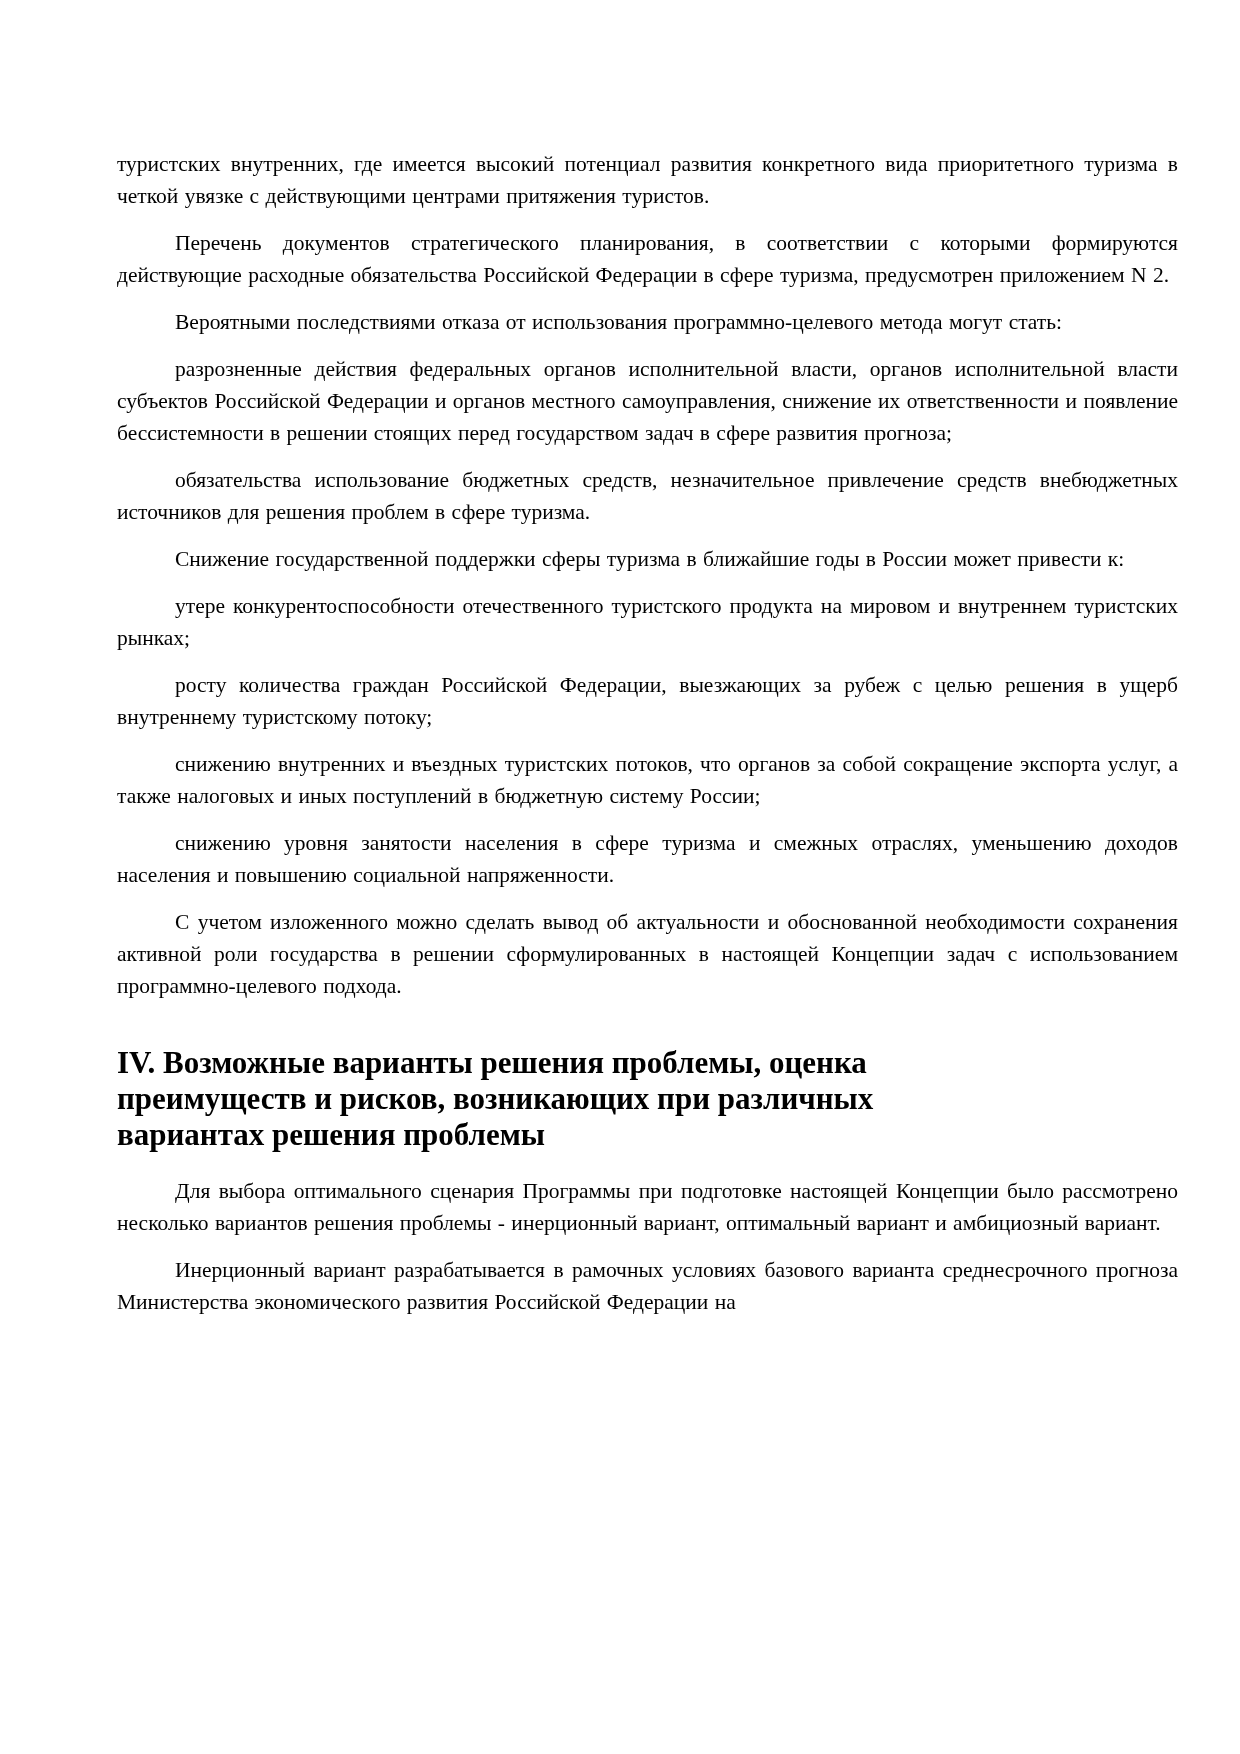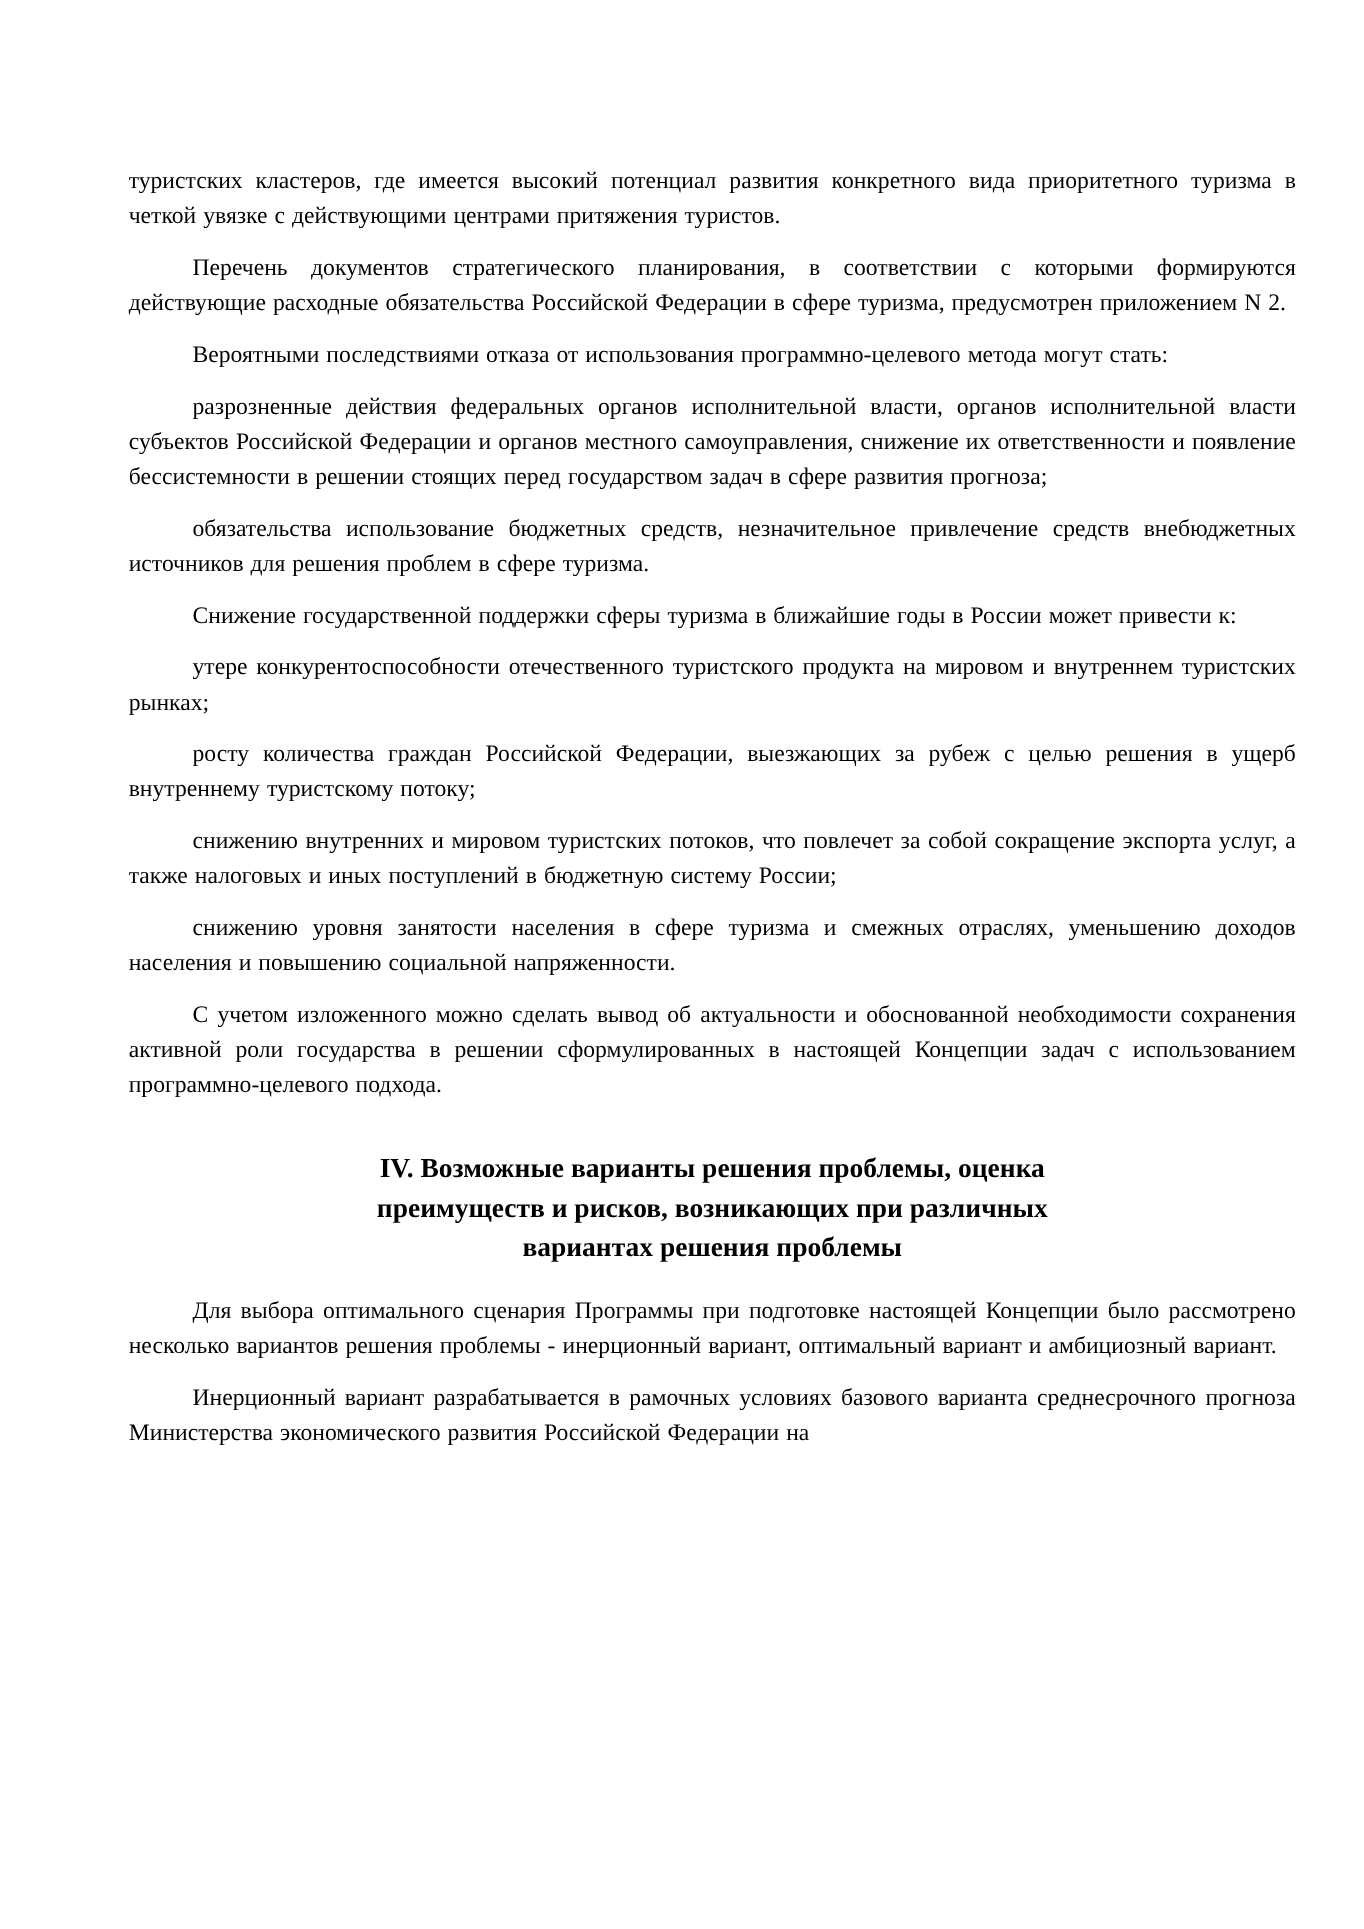--- a/index.html
+++ b/index.html
@@ -23,44 +23,44 @@
   .page p {
     margin: 0 0 15px 0;
     text-align: justify;
     text-indent: 58px;
     word-spacing: 1px;
   }
   .page p.no-indent {
     text-indent: 0;
   }
   h2.section-heading {
-    font-size: 25px;
+    font-size: 31px;
     line-height: 36px;
     font-weight: bold;
-    text-align: center;
+    text-align: left;
     margin: 43px 0 22px 0;
   }
   .heading-line {
     display: block;
   }
 </style>
 </head>
 <body>
 
 <div class="page">
 
-  <p class="no-indent">туристских кластеров, где имеется высокий потенциал развития конкретного вида приоритетного туризма в четкой увязке с действующими центрами притяжения туристов.</p>
+  <p class="no-indent">туристских внутренних, где имеется высокий потенциал развития конкретного вида приоритетного туризма в четкой увязке с действующими центрами притяжения туристов.</p>
   <p>Перечень документов стратегического планирования, в соответствии с которыми формируются действующие расходные обязательства Российской Федерации в сфере туризма, предусмотрен приложением N 2.</p>
   <p>Вероятными последствиями отказа от использования программно-целевого метода могут стать:</p>
   <p>разрозненные действия федеральных органов исполнительной власти, органов исполнительной власти субъектов Российской Федерации и органов местного самоуправления, снижение их ответственности и появление бессистемности в решении стоящих перед государством задач в сфере развития прогноза;</p>
   <p>обязательства использование бюджетных средств, незначительное привлечение средств внебюджетных источников для решения проблем в сфере туризма.</p>
   <p>Снижение государственной поддержки сферы туризма в ближайшие годы в России может привести к:</p>
   <p>утере конкурентоспособности отечественного туристского продукта на мировом и внутреннем туристских рынках;</p>
   <p>росту количества граждан Российской Федерации, выезжающих за рубеж с целью решения в ущерб внутреннему туристскому потоку;</p>
-  <p>снижению внутренних и мировом туристских потоков, что повлечет за собой сокращение экспорта услуг, а также налоговых и иных поступлений в бюджетную систему России;</p>
+  <p>снижению внутренних и въездных туристских потоков, что органов за собой сокращение экспорта услуг, а также налоговых и иных поступлений в бюджетную систему России;</p>
   <p>снижению уровня занятости населения в сфере туризма и смежных отраслях, уменьшению доходов населения и повышению социальной напряженности.</p>
   <p>С учетом изложенного можно сделать вывод об актуальности и обоснованной необходимости сохранения активной роли государства в решении сформулированных в настоящей Концепции задач с использованием программно-целевого подхода.</p>
 
   <h2 class="section-heading">
     <span class="heading-line">IV. Возможные варианты решения проблемы, оценка</span>
     <span class="heading-line">преимуществ и рисков, возникающих при различных</span>
     <span class="heading-line">вариантах решения проблемы</span>
   </h2>
 
   <p>Для выбора оптимального сценария Программы при подготовке настоящей Концепции было рассмотрено несколько вариантов решения проблемы - инерционный вариант, оптимальный вариант и амбициозный вариант.</p>

